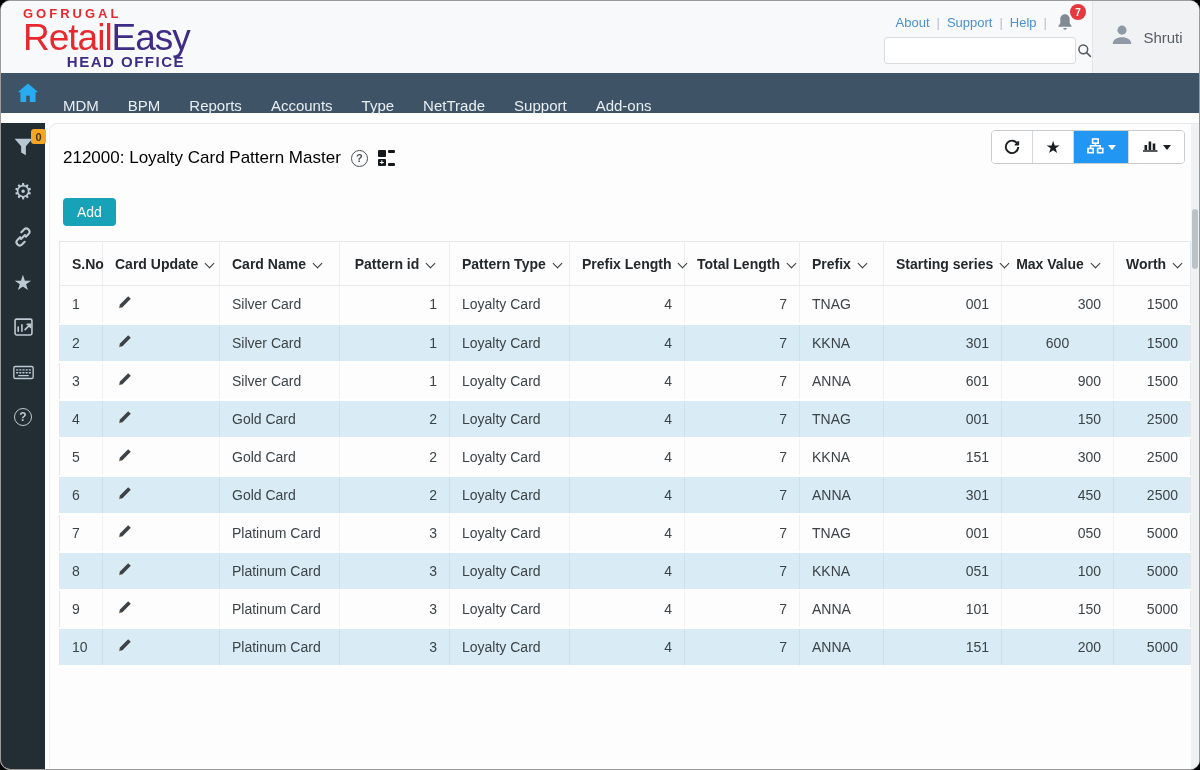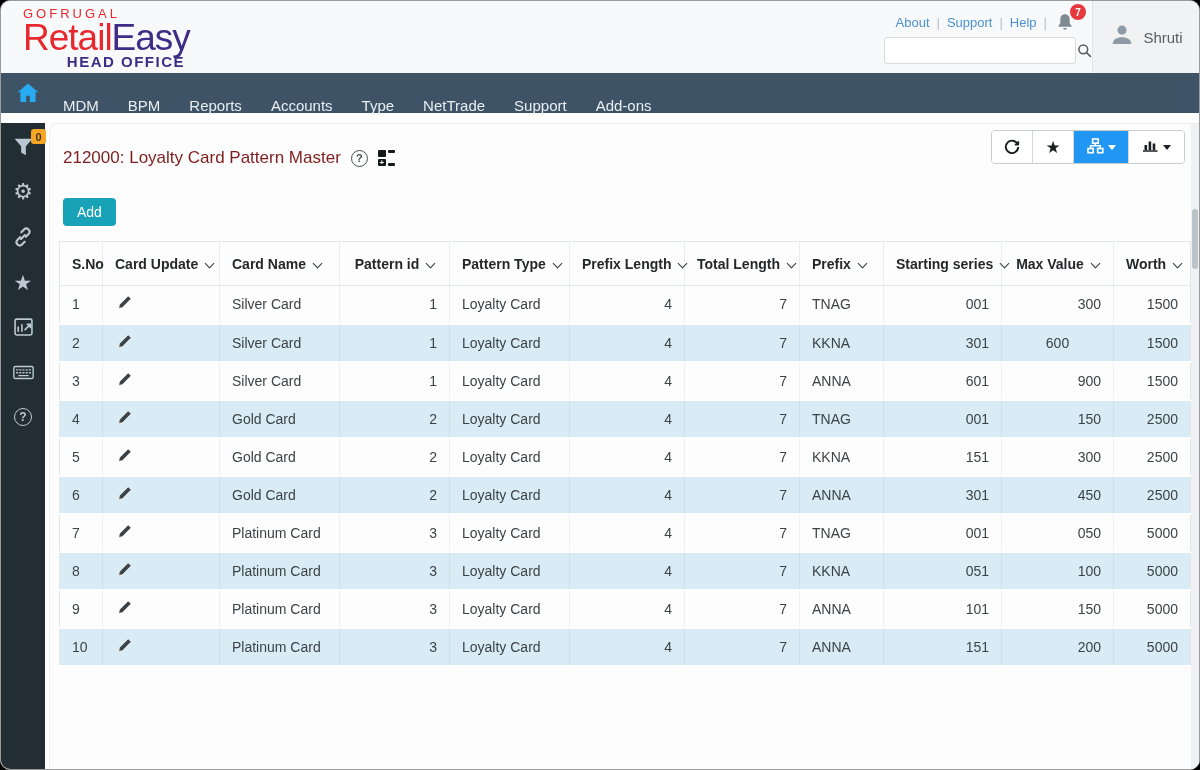--- a/index.html
+++ b/index.html
@@ -3,21 +3,21 @@
 <meta charset="utf-8">
 <style>
   * { box-sizing: border-box; margin: 0; padding: 0; }
   html,body { background:#000; font-family:"Liberation Sans","DejaVu Sans",sans-serif; }
   .window { position:relative; width:1200px; height:770px; margin:0 auto; background:#fff;
             border-radius:10px; overflow:hidden; border:1px solid #9a9a9a; }
 
   
   .topbar { height:72px; display:flex; background:#f8f9fa; }
   .logo-block { padding:6px 0 0 22px; line-height:1; }
-  .brand { font-size:13px; font-weight:normal; letter-spacing:3px; color:#e8282f; }
+  .brand { font-size:13px; font-weight:bold; letter-spacing:3px; color:#e8282f; }
   .product { font-size:37px; font-weight:normal; letter-spacing:-1px; margin-top:-1px; }
   .product .p1 { color:#e8282f; }
   .product .p2 { color:#3f2c87; }
   .subtitle { font-size:15px; font-weight:bold; letter-spacing:1.5px; color:#3f2c87; text-align:right; width:162px; margin-top:-2px; }
   .top-right { margin-left:auto; display:flex; height:100%; }
   .links-search { display:flex; flex-direction:column; align-items:flex-end; padding:12px 16px 0 0; }
   .links-row { display:flex; align-items:center; gap:7px; font-size:13px; height:18px; }
   .links-row a { color:#4a90d2; text-decoration:none; cursor:pointer; }
   .link-sep { color:#b8bcbf; }
   .bell-wrap { position:relative; margin-left:2px; width:20px; height:18px; }
@@ -41,21 +41,21 @@
   .sb-icon { position:relative; width:24px; height:24px; display:flex; align-items:center; justify-content:center;
              color:#bdc9d3; font-size:20px; cursor:pointer; }
   .sb-badge { position:absolute; top:-6px; right:-11px; min-width:15px; height:15px; background:#f5a623; border-radius:3px;
               color:#45371a; font-size:11px; font-weight:bold; display:flex; align-items:center; justify-content:center; }
   .help-circle { width:18px; height:18px; border:1.6px solid #bdc9d3; border-radius:50%; font-size:12px; font-weight:bold;
                  display:flex; align-items:center; justify-content:center; color:#bdc9d3; }
 
   .content { flex:1; position:relative; margin-left:4px; border-top:1px solid #e7e9ea; border-left:1px solid #f0f1f2;
              border-top-left-radius:8px; background:#fdfdfe; }
   .title-row { display:flex; align-items:center; gap:10px; padding:24px 0 0 13px; }
-  .page-title { font-size:17px; font-weight:500; color:#7f1d1d; }
+  .page-title { font-size:17px; font-weight:500; color:#000000; }
   .qmark { width:17px; height:17px; border:1.5px solid #4a4f53; border-radius:50%; font-size:11px; font-weight:bold;
            color:#4a4f53; display:flex; align-items:center; justify-content:center; }
   .grid-icon { width:17px; height:16px; display:grid; grid-template-columns:8px 7px; grid-template-rows:7px 7px; gap:2px; }
   .grid-icon b { background:#16191c; border-radius:1px; position:relative; }
   .grid-icon b.plus::after { content:'+'; position:absolute; inset:0; color:#fff; font-size:8px; line-height:7px; text-align:center; }
   .grid-icon .half { height:3px; align-self:start; }
   .grid-icon .half2 { height:3px; align-self:end; }
 
   .add-btn { margin:30px 0 0 13px; background:#17a2b8; color:#fff; border:none; border-radius:4px;
              font-size:14px; padding:6px 14px; cursor:pointer; font-family:inherit; }

